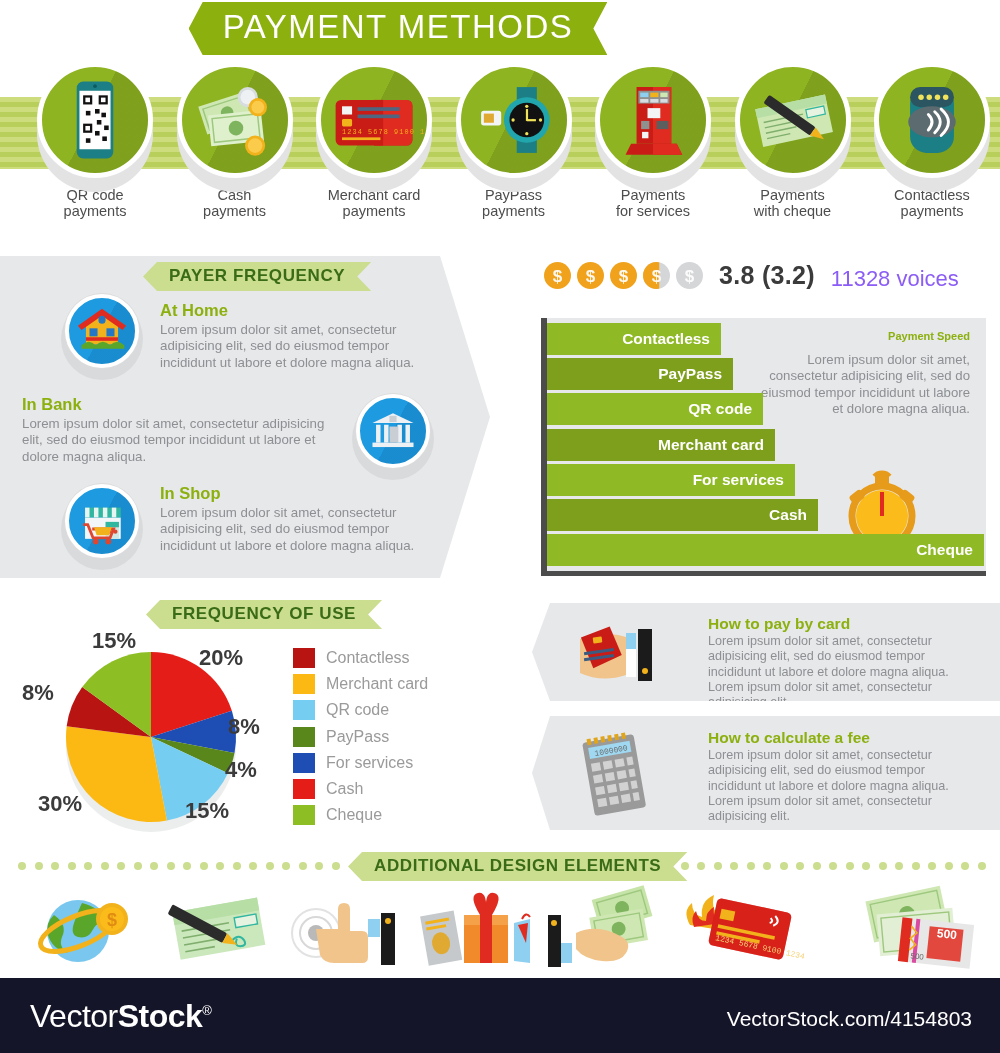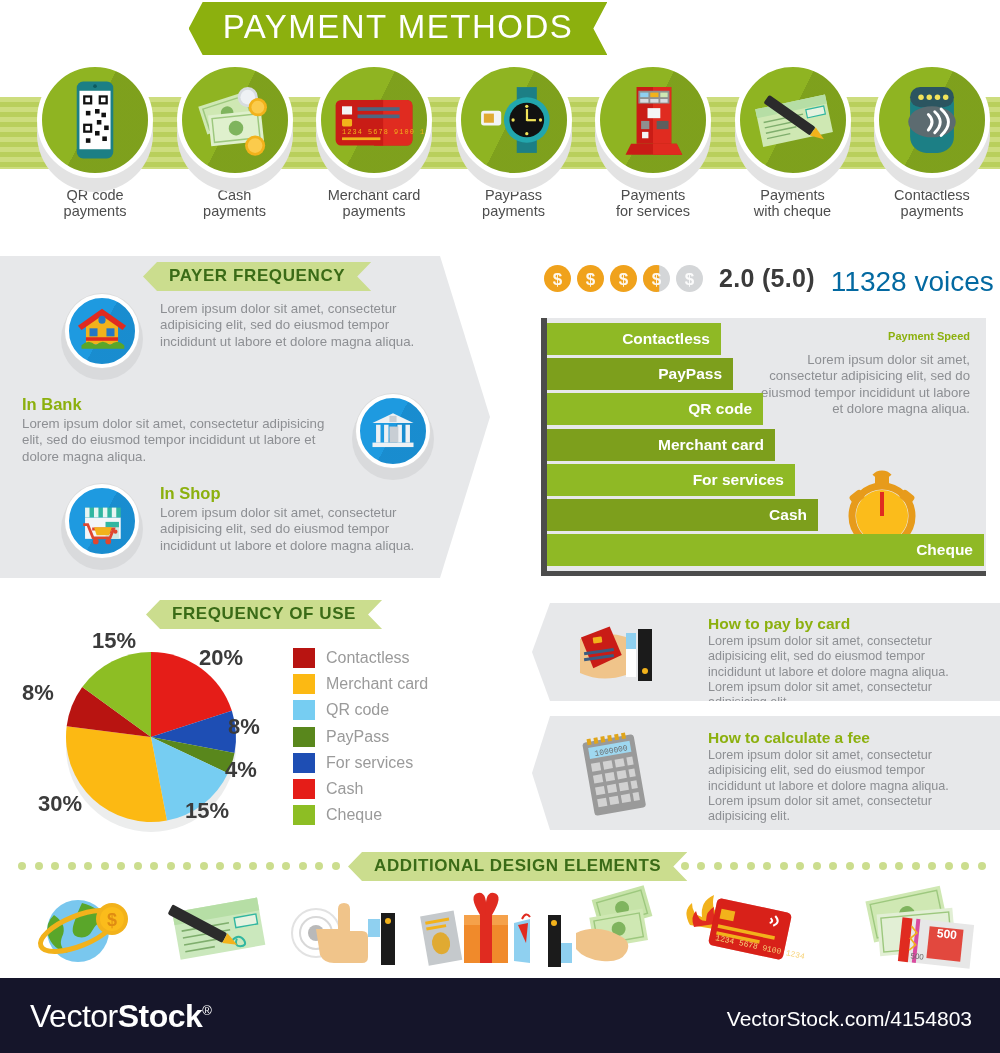--- a/index.html
+++ b/index.html
@@ -91,21 +91,21 @@
   .bubble::after{
     content:""; position:absolute; left:-10%; top:-10%; width:120%; height:120%;
     background: linear-gradient(117deg, rgba(0,0,0,0) 50%, rgba(0,70,120,.16) 50%);
   }
   .bub-shadow{ position:absolute; width:82px;height:82px;border-radius:50%;background:#d9dadc; }
 
   
   .rating { position:absolute; left:544px; top:259px; display:flex; align-items:center; gap:6px; }
   .coin { width:27px; height:27px; }
   .rate-num { font-size:25px; font-weight:bold; color:#3b3b3b; margin-left:10px; letter-spacing:.3px;}
-  .rate-voices { font-size:28px; color:#0369a1; margin-left:10px;margin-top:7px; }
+  .rate-voices { font-size:22px; color:#8b5cf6; margin-left:10px;margin-top:7px; }
 
   
   .speed-panel {
     position:absolute; left:541px; top:318px; width:445px; height:258px;
     background:#e7e8ea; border-left:6px solid #4c4c4c; border-bottom:5px solid #4c4c4c;
   }
   .bar { position:absolute; left:0; height:32px; color:#fff; font-size:15.5px;
          display:flex; align-items:center; justify-content:flex-end; padding-right:11px; font-weight:600; }
   .speed-title { position:absolute; right:16px; top:12px; font-size:11px; font-weight:bold; color:#8cb00e; }
   .speed-body { position:absolute; right:16px; top:34px; width:212px; font-size:13.2px;
@@ -337,20 +337,21 @@
       <path d="M13 30 L37 14 L61 30 L55 30 L55 52 L19 52 L19 30 Z" fill="#f2b21b"></path>
       <path d="M10 31 L37 12 L64 31 L60 36 L37 20 L14 36 Z" fill="#e02b20"></path>
       <rect x="23" y="34" width="9" height="9" fill="#2477c4"></rect>
       <rect x="42" y="34" width="9" height="9" fill="#2477c4"></rect>
       <rect x="33" y="20" width="8" height="9" rx="4" fill="#2477c4"></rect>
       <rect x="19" y="44" width="36" height="4" fill="#e02b20"></rect>
       <path d="M14 53 q8 -8 16 0 q8 -8 16 0 q8 -8 16 0 v4 H14 Z" fill="#5aa62a"></path>
     </svg>
   </div>
   <div class="loc-block" style="left:160px; top:301px; width:275px;">
+    <div class="loc-title">At Home</div>
     <div class="loc-body">Lorem ipsum dolor sit amet, consectetur adipisicing elit, sed do eiusmod tempor incididunt ut labore et dolore magna aliqua.</div>
   </div>
 
   <div class="bub-shadow" style="left:352px; top:398px;"></div>
   <div class="bubble" style="left:356px; top:394px;">
     <svg class="icon-art" viewBox="0 0 74 74">
       <rect x="14" y="50" width="46" height="5" fill="#eef1f4"></rect>
       <rect x="18" y="30" width="5" height="20" fill="#eef1f4"></rect>
       <rect x="27" y="30" width="5" height="20" fill="#eef1f4"></rect>
       <rect x="42" y="30" width="5" height="20" fill="#eef1f4"></rect>
@@ -411,21 +412,21 @@
           </clipPath>
         </defs>
         <circle cx="13.5" cy="13.5" r="13.5" fill="#d4d6d8"></circle>
         <circle cx="13.5" cy="13.5" r="13.5" fill="#f0a21c" clip-path="url(#cg3)"></circle>
         <text x="13.5" y="20" font-size="17" font-weight="bold" text-anchor="middle" fill="#ffffff" font-family="Liberation Sans, sans-serif" opacity=".92">$</text>
       </svg>
       <svg class="coin" viewBox="0 0 27 27">
         <circle cx="13.5" cy="13.5" r="13.5" fill="#d4d6d8"></circle>
         <text x="13.5" y="20" font-size="17" font-weight="bold" text-anchor="middle" fill="#ffffff" font-family="Liberation Sans, sans-serif" opacity=".92">$</text>
       </svg>
-    <span class="rate-num">2.0 (5.0)</span>
+    <span class="rate-num">3.8 (3.2)</span>
     <span class="rate-voices">11328 voices</span>
   </div>
 
   <div class="speed-panel">
     <div class="speed-title">Payment Speed</div>
     <div class="speed-body">Lorem ipsum dolor sit amet, consectetur adipisicing elit, sed do eiusmod tempor incididunt ut labore et dolore magna aliqua.</div>
     <svg style="position:absolute; right:56px; top:140px; width:96px; height:96px;" viewBox="0 0 96 96">
       <circle cx="48" cy="58" r="30" fill="none" stroke="#e79b1b" stroke-width="7"></circle>
       <circle cx="48" cy="58" r="26" fill="#fbbc1b"></circle>
       <rect x="41" y="16" width="14" height="13" rx="3" fill="#e79b1b"></rect>

